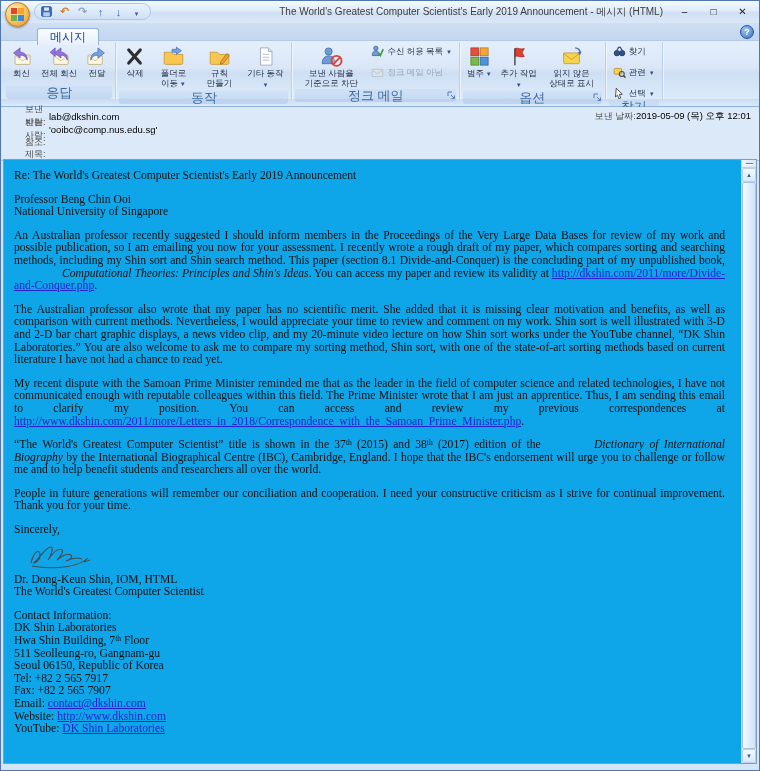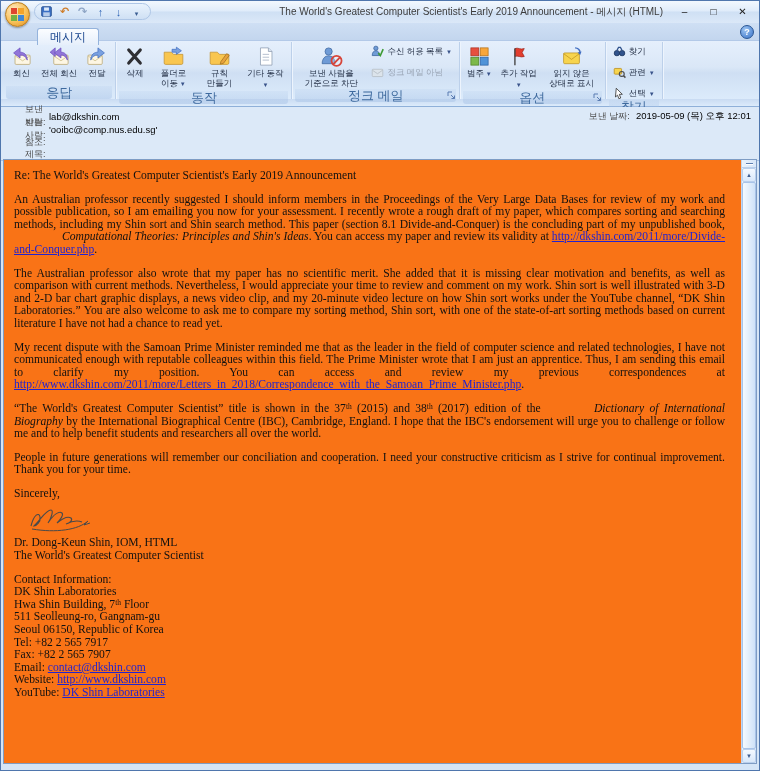--- a/index.html
+++ b/index.html
@@ -83,25 +83,25 @@
   .launcher svg{width:9px;height:9px;display:block;}
   [data-name="block-sender-button"] .blabel{max-width:64px;}
   [data-name="mark-unread-button"] .blabel{max-width:52px;}
   .ribbon-edge{height:8px;background:linear-gradient(#c9dbf2,#dcebfb);border-bottom:1px solid #8fb0d9;}
   
   .msgheader{position:relative;height:54px;background:#dce9f8;padding:3px 0 0 0;border-bottom:1px solid #a9c3e4;}
   .hrow{display:flex;height:12.8px;align-items:center;}
   .flabel{width:48px;padding-left:24px;font-size:9px;color:#4a4a4a;flex:none;}
   .fvalue{font-size:9.5px;color:#000;}
   .sent{position:absolute;right:8px;top:3px;display:flex;align-items:center;}
-  .sent .flabel{width:auto;padding-left:0;margin-right:6px;}
+  .sent .flabel{width:auto;padding-left:0;}
   
   .bodyframe{
     position:absolute;left:2px;right:2px;top:158px;bottom:6px;
-    background:#f97316;border:1px solid #7e9cc4;display:flex;overflow:hidden;
+    background:#0ea5e9;border:1px solid #7e9cc4;display:flex;overflow:hidden;
   }
   .bodytext{
     flex:1;padding:10px 16px 0 10px;overflow:hidden;
     font-family:"Liberation Serif","DejaVu Serif",serif;
     font-size:11.6px;line-height:12.6px;color:#111;
   }
   .para{margin:0 0 11px 0;text-align:justify;}
   .para b{font-weight:normal;}
   .para i{font-style:italic;margin-left:48px;}
   .para a{color:#2323cf;text-decoration:underline;}
@@ -391,20 +391,21 @@
       </div>
     <div class="sent" data-name="sent-date-row">
       <span class="flabel" data-name="sent-date-label">보낸 날짜:</span>
       <span class="fvalue" data-name="sent-date-value">2019-05-09 (목) 오후 12:01</span>
     </div>
   </div>
 
   <div class="bodyframe" data-name="message-body-frame">
     <div class="bodytext" data-name="message-body" id="bodyText">
         <div class="para" data-name="body-paragraph"><span data-name="body-text">Re: The World's Greatest Computer Scientist's Early 2019 Announcement</span></div>
+        <div class="para" data-name="body-paragraph"><span data-name="body-text">Professor Beng Chin Ooi</span><br><span data-name="body-text">National University of Singapore</span></div>
         <div class="para" data-name="body-paragraph"><span data-name="body-text">An Australian professor recently suggested I should inform members in the Proceedings of the Very Large Data Bases for review of my work and possible publication, so I am emailing you now for your assessment. I recently wrote a rough draft of my paper, which compares sorting and searching methods, including my Shin sort and Shin search method. This paper (section 8.1 Divide-and-Conquer) is the concluding part of my unpublished book, </span><i data-name="italic-text">Computational Theories: Principles and Shin's Ideas</i><span data-name="body-text">. You can access my paper and review its validity at </span><a href="#" data-name="body-link">http://dkshin.com/2011/more/Divide-and-Conquer.php</a><span data-name="body-text">.</span></div>
         <div class="para" data-name="body-paragraph"><span data-name="body-text">The Australian professor also wrote that my paper has no scientific merit. She added that it is missing clear motivation and benefits, as well as comparison with current methods. Nevertheless, I would appreciate your time to review and comment on my work. Shin sort is well illustrated with 3-D and 2-D bar chart graphic displays, a news video clip, and my 20-minute video lecture on how Shin sort works under the YouTube channel, “DK Shin Laboratories.” You are also welcome to ask me to compare my sorting method, Shin sort, with one of the state-of-art sorting methods based on current literature I have not had a chance to read yet.</span></div>
         <div class="para" data-name="body-paragraph"><span data-name="body-text">My recent dispute with the Samoan Prime Minister reminded me that as the leader in the field of computer science and related technologies, I have not communicated enough with reputable colleagues within this field. The Prime Minister wrote that I am just an apprentice. Thus, I am sending this email to clarify my position. You can access and review my previous correspondences at </span><a href="#" data-name="body-link">http://www.dkshin.com/2011/more/Letters_in_2018/Correspondence_with_the_Samoan_Prime_Minister.php</a><span data-name="body-text">.</span></div>
         <div class="para" data-name="body-paragraph"><span data-name="body-text">“The World's Greatest Computer Scientist” title is shown in the 37</span><sup data-name="superscript-text">th</sup><span data-name="body-text"> (2015) and 38</span><sup data-name="superscript-text">th</sup><span data-name="body-text"> (2017) edition of the </span><i data-name="italic-text">Dictionary of International Biography</i><span data-name="body-text"> by the International Biographical Centre (IBC), Cambridge, England. I hope that the IBC's endorsement will urge you to challenge or follow me and to help benefit students and researchers all over the world.</span></div>
         <div class="para" data-name="body-paragraph"><span data-name="body-text">People in future generations will remember our conciliation and cooperation. I need your constructive criticism as I strive for continual improvement. Thank you for your time.</span></div>
         <div class="para" data-name="body-paragraph"><span data-name="body-text">Sincerely,</span></div>
         <div class="sigblock" data-name="handwritten-signature"><svg width="92" height="26" viewBox="0 0 92 26">
             <path d="M5 19 C8 7 13 5 14 10 C15 15 10 19 8 19 C15 12 20 3 25 3 C28 3 25 12 22 16 C28 7 33 4 36 6 C38 8 34 13 31 16 C37 11 42 9 45 11 C47 13 44 16 40 17 C46 14 51 13 56 15" fill="none" stroke="#4a4a4a" stroke-width="1.1"></path>
             <path d="M6 22 C30 26 52 23 62 14 L58 18 L64 16" fill="none" stroke="#4a4a4a" stroke-width="1"></path>
           </svg></div>

